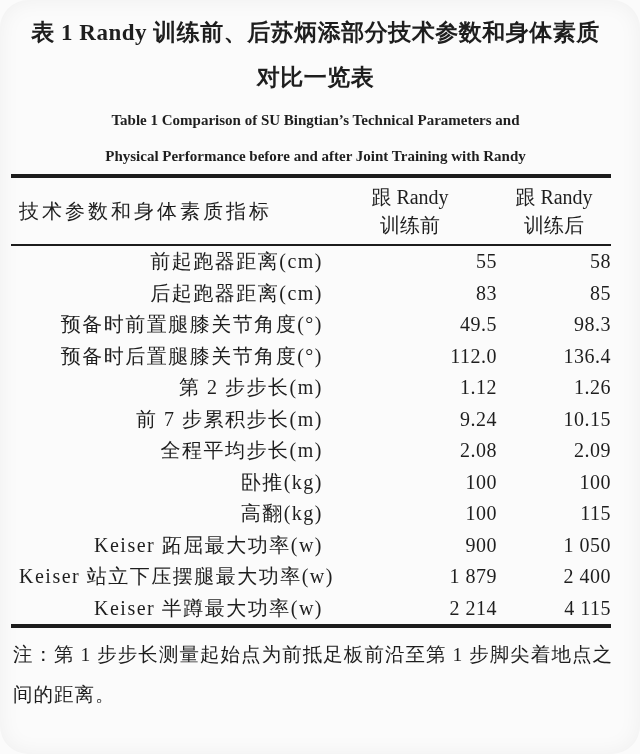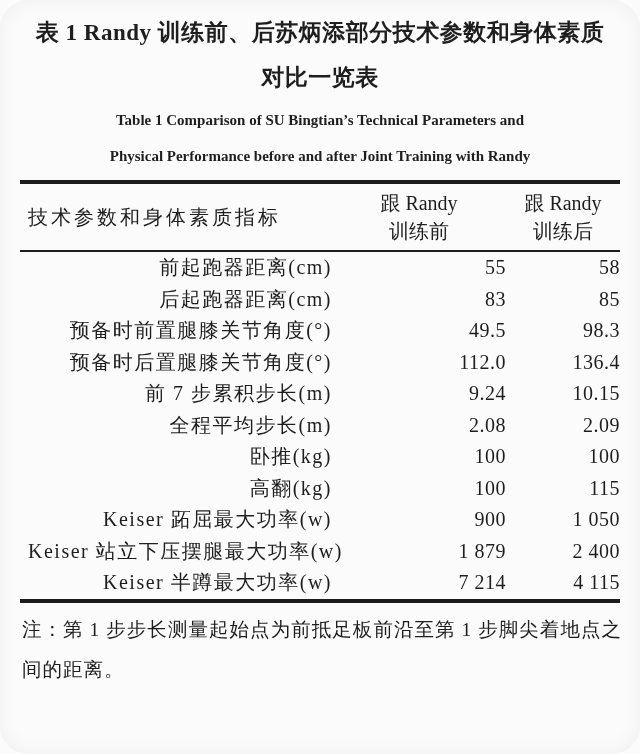--- a/index.html
+++ b/index.html
@@ -11,21 +11,21 @@
     height: 754px;
     background: #fbfbfb;
     font-family: "Liberation Serif", "DejaVu Serif", serif;
     color: #1e1e1e;
     overflow: hidden;
   }
   .page {
     box-sizing: border-box;
     width: 640px;
     height: 754px;
-    padding: 10px 20px 0 20px;
+    padding: 10px 20px 0 11px;
     box-shadow: inset 0 0 22px rgba(0,0,0,0.05);
     border-radius: 28px;
   }
   .title-zh {
     font-weight: bold;
     font-size: 23px;
     line-height: 45px;
     text-align: center;
     letter-spacing: 0.5px;
   }
@@ -33,21 +33,20 @@
     font-weight: bold;
     font-size: 15px;
     line-height: 36px;
     text-align: center;
     margin-top: 2px;
   }
   table.data-table {
     width: 600px;
     border-collapse: collapse;
     table-layout: fixed;
-    margin-top: 6px;
     border-top: 4px solid #1c1c1c;
     border-bottom: 4px solid #1c1c1c;
   }
   col.c-label { width: 52%; }
   col.c-before { width: 29%; }
   col.c-after { width: 19%; }
   thead th {
     font-weight: normal;
     font-size: 20px;
     vertical-align: middle;
@@ -140,20 +139,25 @@
     <td class="label">预备时前置腿膝关节角度(°)</td>
     <td class="val">49.5</td>
     <td class="val">98.3</td>
   </tr>
         <tr>
     <td class="label">预备时后置腿膝关节角度(°)</td>
     <td class="val">112.0</td>
     <td class="val">136.4</td>
   </tr>
         <tr>
+    <td class="label">第 2 步步长(m)</td>
+    <td class="val">1.12</td>
+    <td class="val">1.26</td>
+  </tr>
+        <tr>
     <td class="label">前 7 步累积步长(m)</td>
     <td class="val">9.24</td>
     <td class="val">10.15</td>
   </tr>
         <tr>
     <td class="label">全程平均步长(m)</td>
     <td class="val">2.08</td>
     <td class="val">2.09</td>
   </tr>
         <tr>
@@ -171,21 +175,21 @@
     <td class="val">900</td>
     <td class="val">1 050</td>
   </tr>
         <tr>
     <td class="label">Keiser 站立下压摆腿最大功率(w)</td>
     <td class="val">1 879</td>
     <td class="val">2 400</td>
   </tr>
         <tr>
     <td class="label">Keiser 半蹲最大功率(w)</td>
-    <td class="val">7 214</td>
+    <td class="val">2 214</td>
     <td class="val">4 115</td>
   </tr>
       </tbody>
   </table>
 
   <div class="note">注：第 1 步步长测量起始点为前抵足板前沿至第 1 步脚尖着地点之间的距离。</div>
 
 </div>
 
 </body></html>

